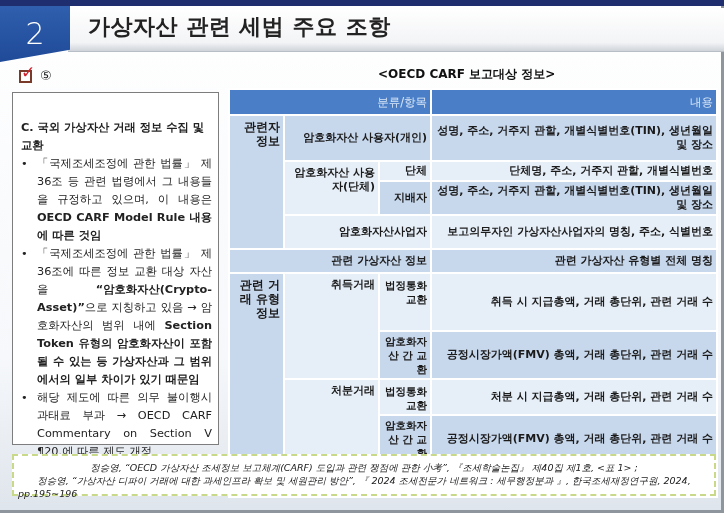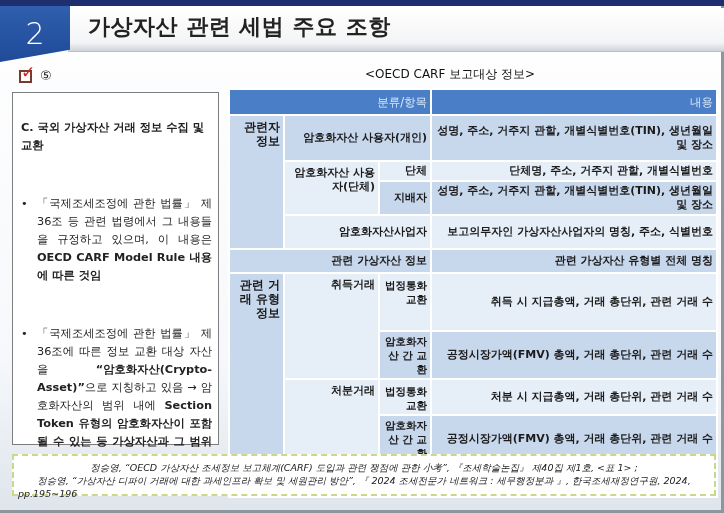--- a/index.html
+++ b/index.html
@@ -20,27 +20,27 @@
     background: linear-gradient(180deg, #ffffff 0%, #f3f4f6 80%, #cfd4da 100%);
     border-bottom: 1px solid #b8bec6; }
   .title { position: absolute; left: 88px; top: 12px; font-size: 22px; font-weight: bold; color: #222; letter-spacing: 0.5px; }
 
   .subtitle-row { position: absolute; left: 18px; top: 66px; display: flex; align-items: center; gap: 4px; font-size: 13px; color: #222; }
   .check-icon { width: 18px; height: 18px; position: relative; }
   .check-icon .box { position: absolute; left: 1px; top: 4px; width: 13px; height: 13px; border: 2px solid #7a3a2a; background: #fff; }
   .check-icon .tick { position: absolute; left: 3px; top: -2px; color: #d3212c; font-size: 17px; font-weight: bold; line-height: 1; }
   .circled-num { font-size: 13px; margin-right: 2px; }
 
-  .table-caption { position: absolute; left: 365px; top: 66px; font-size: 12px; font-weight: normal; color: #111; }
+  .table-caption { position: absolute; left: 378px; top: 66px; font-size: 12px; font-weight: bold; color: #111; }
 
   .leftbox { position: absolute; left: 12px; top: 92px; width: 207px; height: 353px;
     border: 1px solid #7d7d7d; background: #ffffff; padding: 6px 6px 4px 8px; font-size: 11.3px; line-height: 18px; color: #222; }
   .leftbox .heading { font-weight: bold; margin-top: 20px; }
   .leftbox ul { list-style: none; }
-  .leftbox li { position: relative; padding-left: 16px; text-align: justify; margin-top: 40px; }
+  .leftbox li { position: relative; padding-left: 16px; text-align: justify; }
   .leftbox li::before { content: "•"; position: absolute; left: 0; top: 0; }
   .leftbox b { font-weight: bold; }
 
   .carf-table { position: absolute; left: 228px; top: 88px; width: 488px; border-collapse: collapse; table-layout: fixed; font-size: 11px; font-weight: bold; color: #1b1b1b; }
   .carf-table td, .carf-table th { border: 2px solid #ffffff; text-align: right; vertical-align: middle; line-height: 14px; padding: 2px 3px; }
   .carf-table th { background: #4a7fc8; color: #dbe7f7; font-weight: normal; height: 26px; font-size: 11.5px; }
   .c-dark { background: #c7d7ec; }
   .c-light { background: #e6eef7; }
   .c-top { vertical-align: top !important; padding-top: 4px !important; }
 
@@ -65,20 +65,21 @@
     <span class="circled-num">⑤</span>
   </div>
 
   <div class="table-caption">&lt;OECD CARF 보고대상 정보&gt;</div>
 
   <div class="leftbox">
     <div class="heading">C.  국외 가상자산 거래 정보 수집 및 교환</div>
     <ul>
       <li><span>「국제조세조정에 관한 법률」 제36조 등 관련 법령에서 그 내용들을 규정하고 있으며, 이 내용은 </span><b>OECD CARF Model Rule 내용에 따른 것임</b></li>
       <li><span>「국제조세조정에 관한 법률」 제36조에 따른 정보 교환 대상 자산을 </span><b>“암호화자산(Crypto-Asset)”</b><span>으로 지칭하고 있음 → 암호화자산의 범위 내에 </span><b>Section Token 유형의 암호화자산이 포함될 수 있는 등 가상자산과 그 범위에서의 일부 차이가 있기 때문임</b></li>
+      <li><span>해당 제도에 따른 의무 불이행시 과태료 부과 → OECD CARF Commentary on Section V ¶20.에 따른 제도 개정</span></li>
     </ul>
   </div>
 
   <table class="carf-table">
     <colgroup>
       <col style="width:55px">
         <col style="width:95px">
         <col style="width:52px">
         <col style="width:286px">
     </colgroup>

